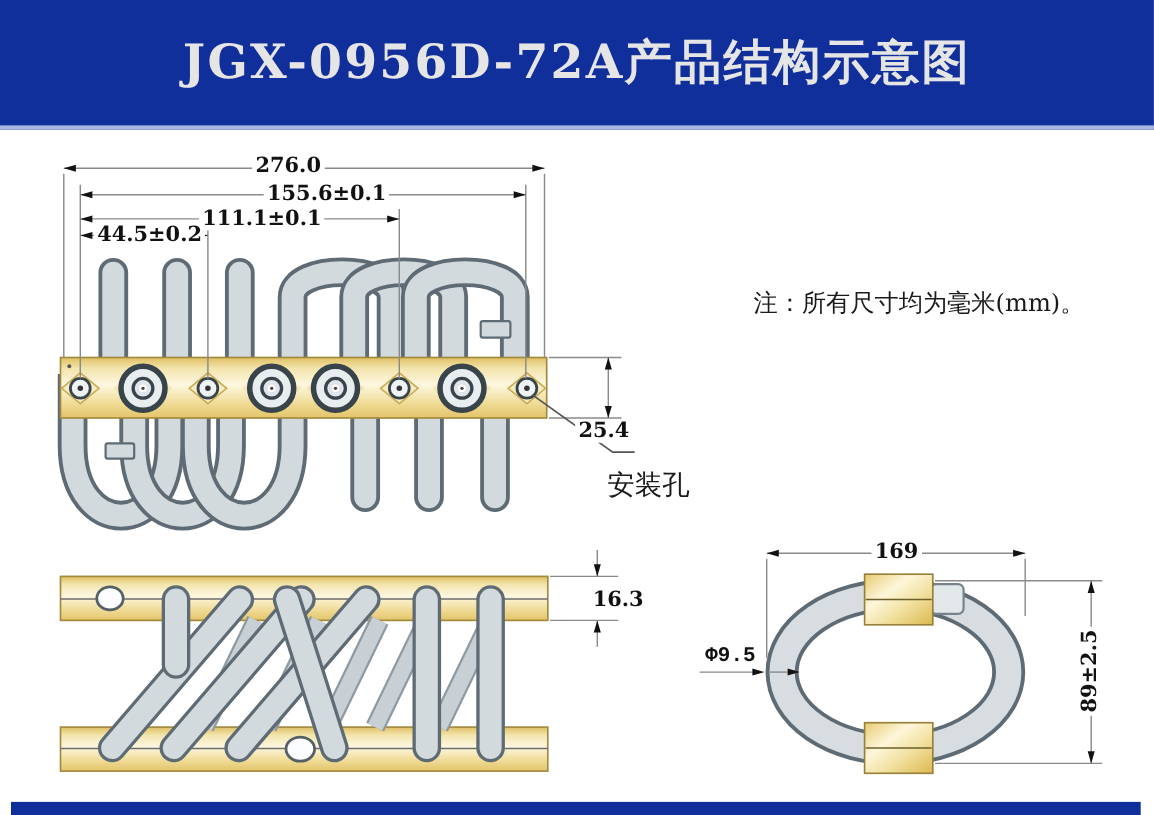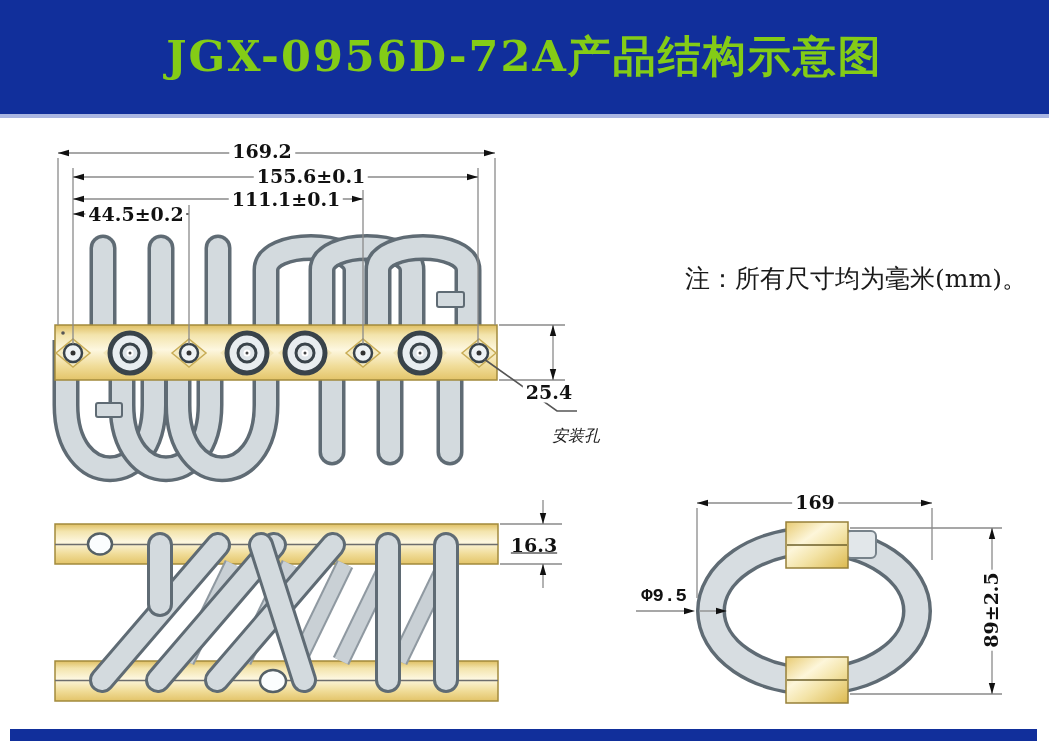--- a/index.html
+++ b/index.html
@@ -6,34 +6,34 @@
     --banner:#112f9b;
     --ink:#111111;
     --dimline:#8a8a8a;
   }
   html,body{margin:0;padding:0;background:#fff;}
   body{width:1049px;height:741px;position:relative;overflow:hidden;
        font-family:"DejaVu Serif", serif;}
   .banner{position:absolute;left:0;top:0;width:1049px;height:114px;
           background:var(--banner);border-bottom:4px solid #aab6e2;
           display:flex;align-items:center;justify-content:center;}
-  .banner-title{color:#84cc16;font-size:43px;font-weight:600;letter-spacing:2px;
+  .banner-title{color:#e5e5e5;font-size:43px;font-weight:600;letter-spacing:2px;
                 white-space:nowrap;}
   .footer{position:absolute;left:10px;top:729px;width:1027px;height:12px;
           background:var(--banner);}
   svg.draw{position:absolute;left:0;top:0;}
   .dim{position:absolute;transform:translate(-50%,-50%);
        font-family:"DejaVu Serif", serif;font-weight:bold;font-size:19px;
        color:var(--ink);background:#ffffff;line-height:1;padding:1px 3px;
        white-space:nowrap;z-index:5;}
   .dim.rot{transform:translate(-50%,-50%) rotate(-90deg);}
   .cjk{position:absolute;font-family:"DejaVu Serif", serif;color:#1a1a1a;
        white-space:nowrap;z-index:5;line-height:1.2;}
-  .note-text{font-size:25px;text-align:center;}
-  .hole-label{font-size:16px;font-style:italic;}
+  .note-text{font-size:22px;text-align:center;}
+  .hole-label{font-size:25px;}
 </style>
 </head>
 <body>
 
 <div class="banner">
   <div class="banner-title">JGX-0956D-72A产品结构示意图</div>
 </div>
 
 <svg class="draw" width="1049" height="741" viewBox="0 0 1049 741">
   <defs>
@@ -258,26 +258,26 @@
       <polygon points="697,503 708,499.8 708,506.2"></polygon>
         <polygon points="932,503 921,499.8 921,506.2"></polygon>
       <polygon points="992,528 988.8,539 995.2,539"></polygon>
         <polygon points="992,694 988.8,683 995.2,683"></polygon>
       <polygon points="695,611 684,607.8 684,614.2"></polygon>
         <polygon points="727,611 716,607.8 716,614.2"></polygon>
     </g>
   </g>
 </svg>
 
-<div class="dim" style="left:262px;top:151px;">169.2</div>
-<div class="dim" style="left:311px;top:176px;">155.6±0.1</div>
-<div class="dim" style="left:238px;top:199px;margin-left:48px;">111.1±0.1</div>
+<div class="dim" style="left:262px;top:151px;">276.0</div>
+<div class="dim" style="left:297px;top:176px;">155.6±0.1</div>
+<div class="dim" style="left:238px;top:199px;">111.1±0.1</div>
 <div class="dim" style="left:136px;top:214px;">44.5±0.2</div>
 <div class="dim" style="left:549px;top:352px;margin-top:40px;">25.4</div>
-<div class="dim" style="left:534px;top:545px;text-decoration:underline;">16.3</div>
+<div class="dim" style="left:562px;top:545px;">16.3</div>
 <div class="dim" style="left:815px;top:502px;">169</div>
 <div class="dim rot" style="left:991px;top:610px;">89±2.5</div>
 <div class="dim" style="left:664px;top:596px;background:transparent;font-family:Liberation Mono, monospace;">Φ9.5</div>
 
 <div class="cjk note-text" style="left:685px;top:264px;">注：所有尺寸均为毫米(mm)。</div>
 <div class="cjk hole-label" style="left:552px;top:426px;">安装孔</div>
 
 <div class="footer"></div>
 
 </body></html>

